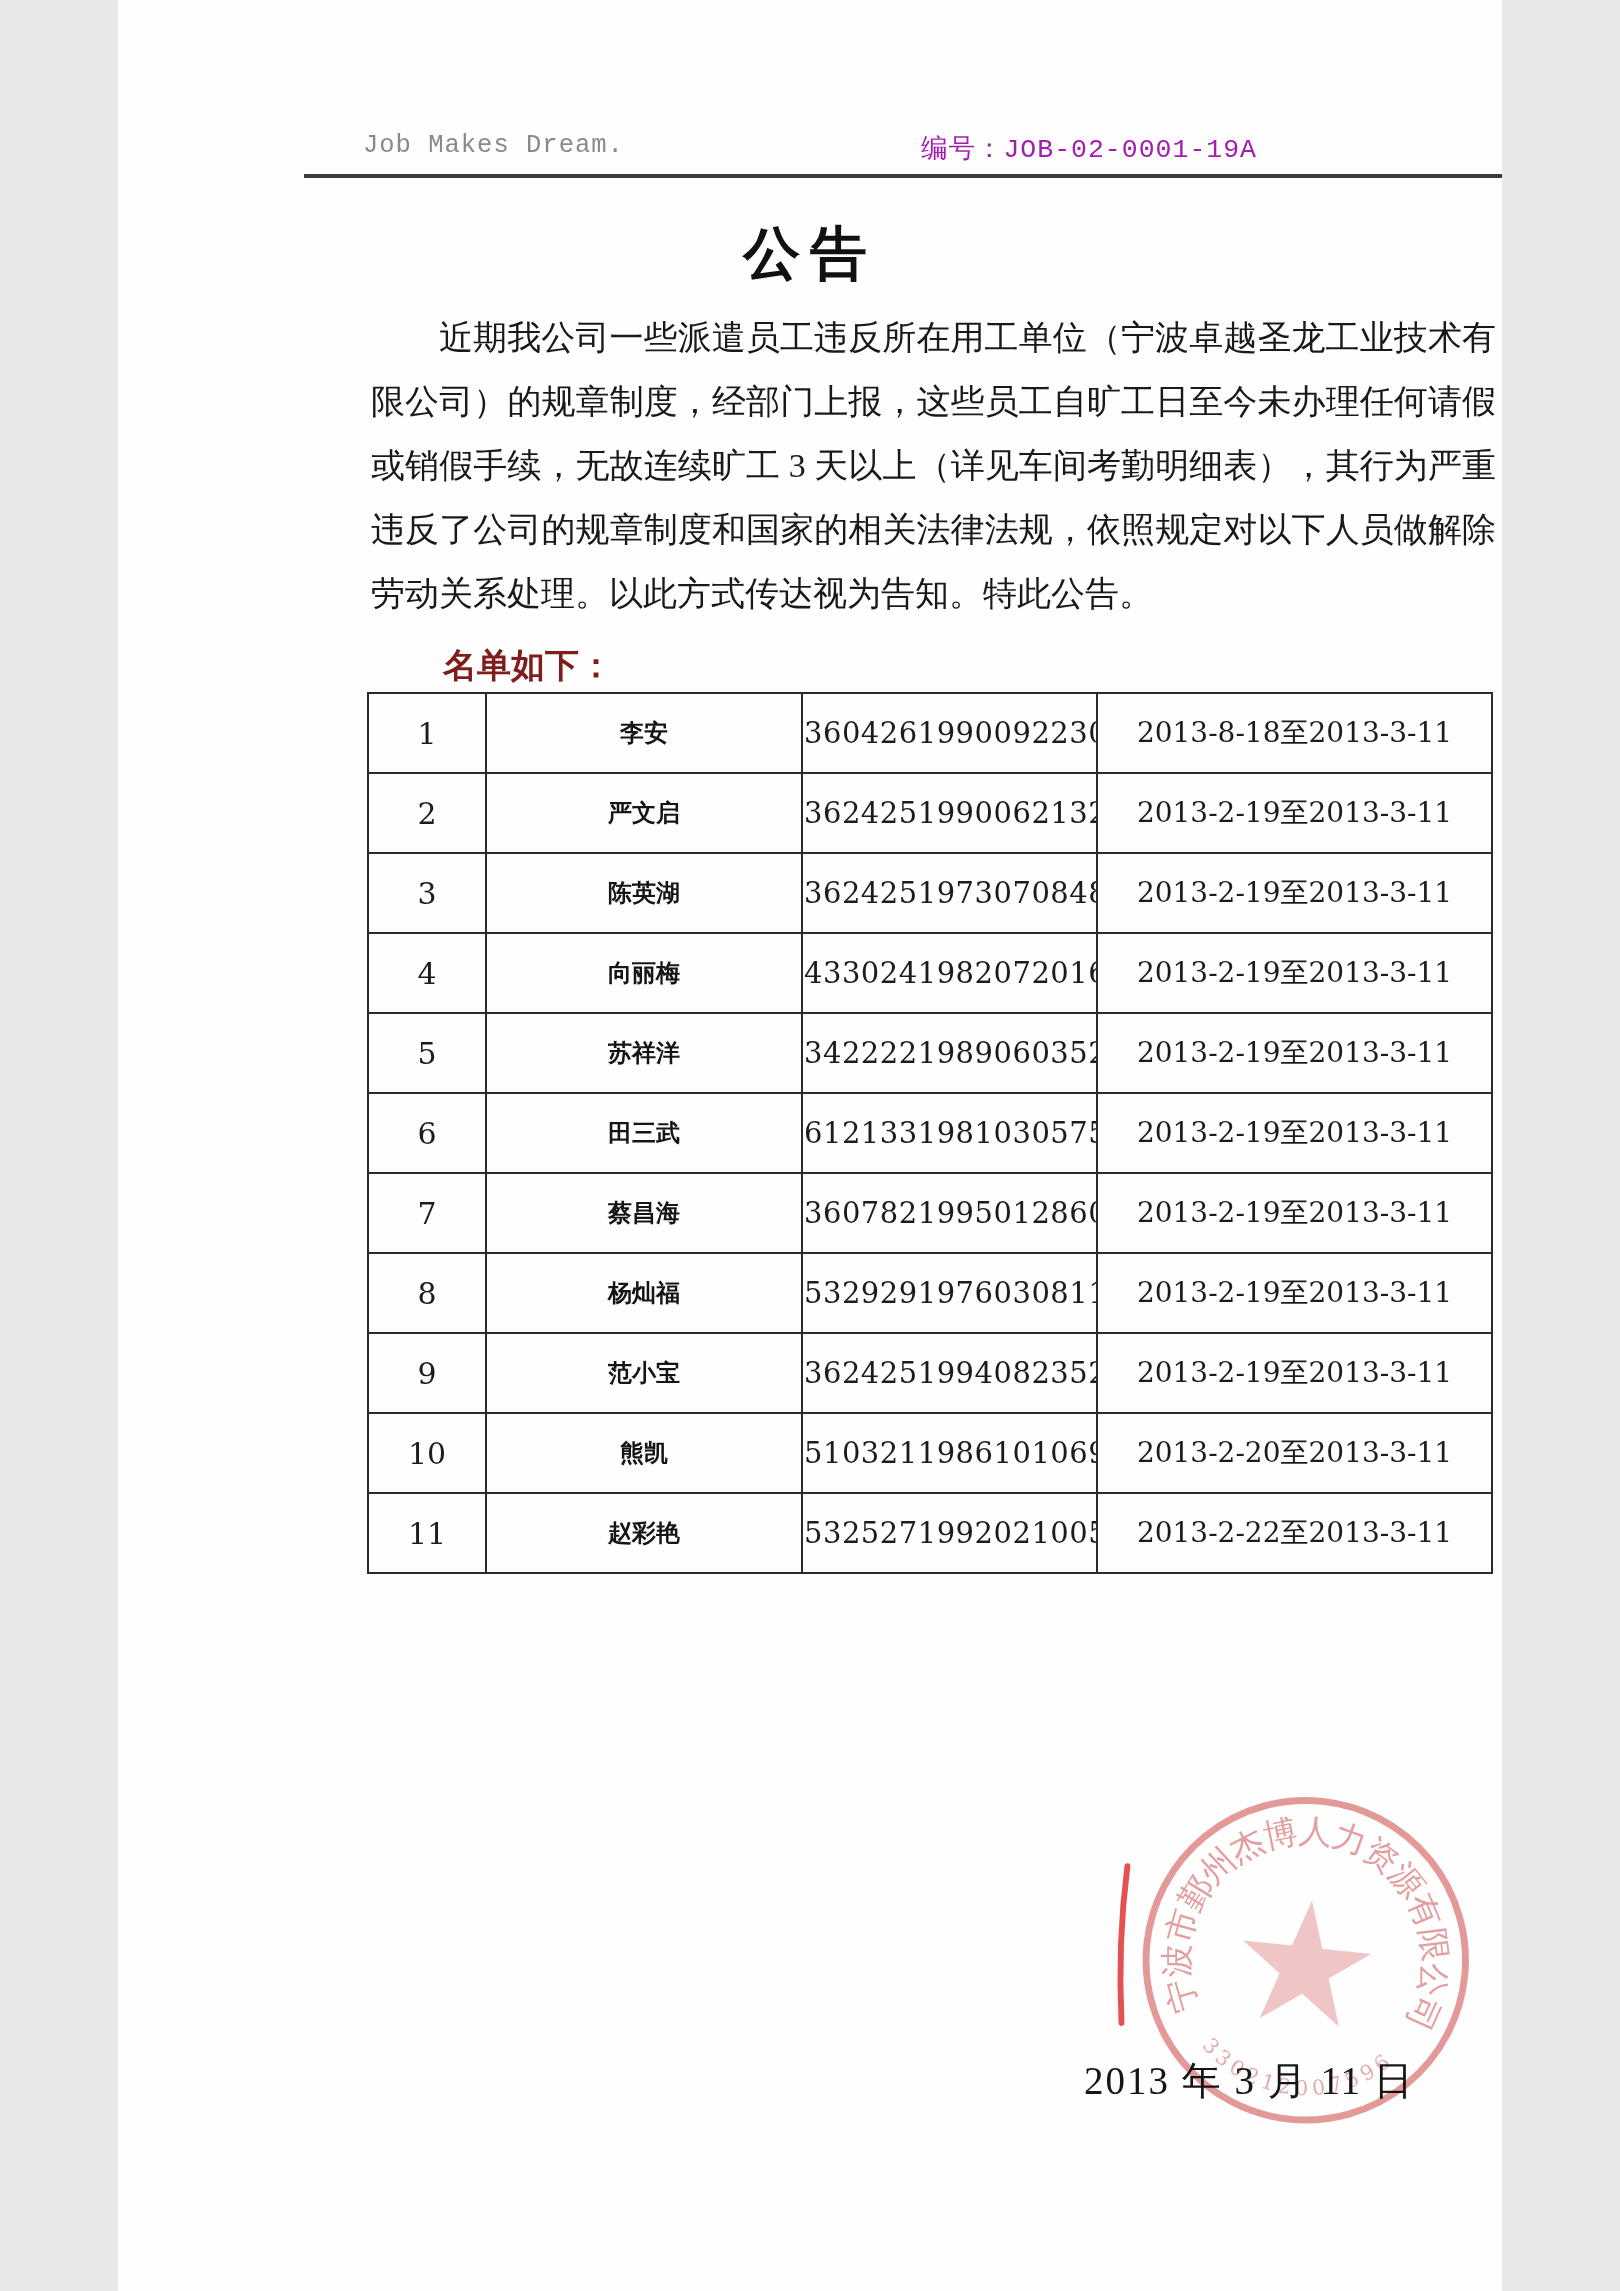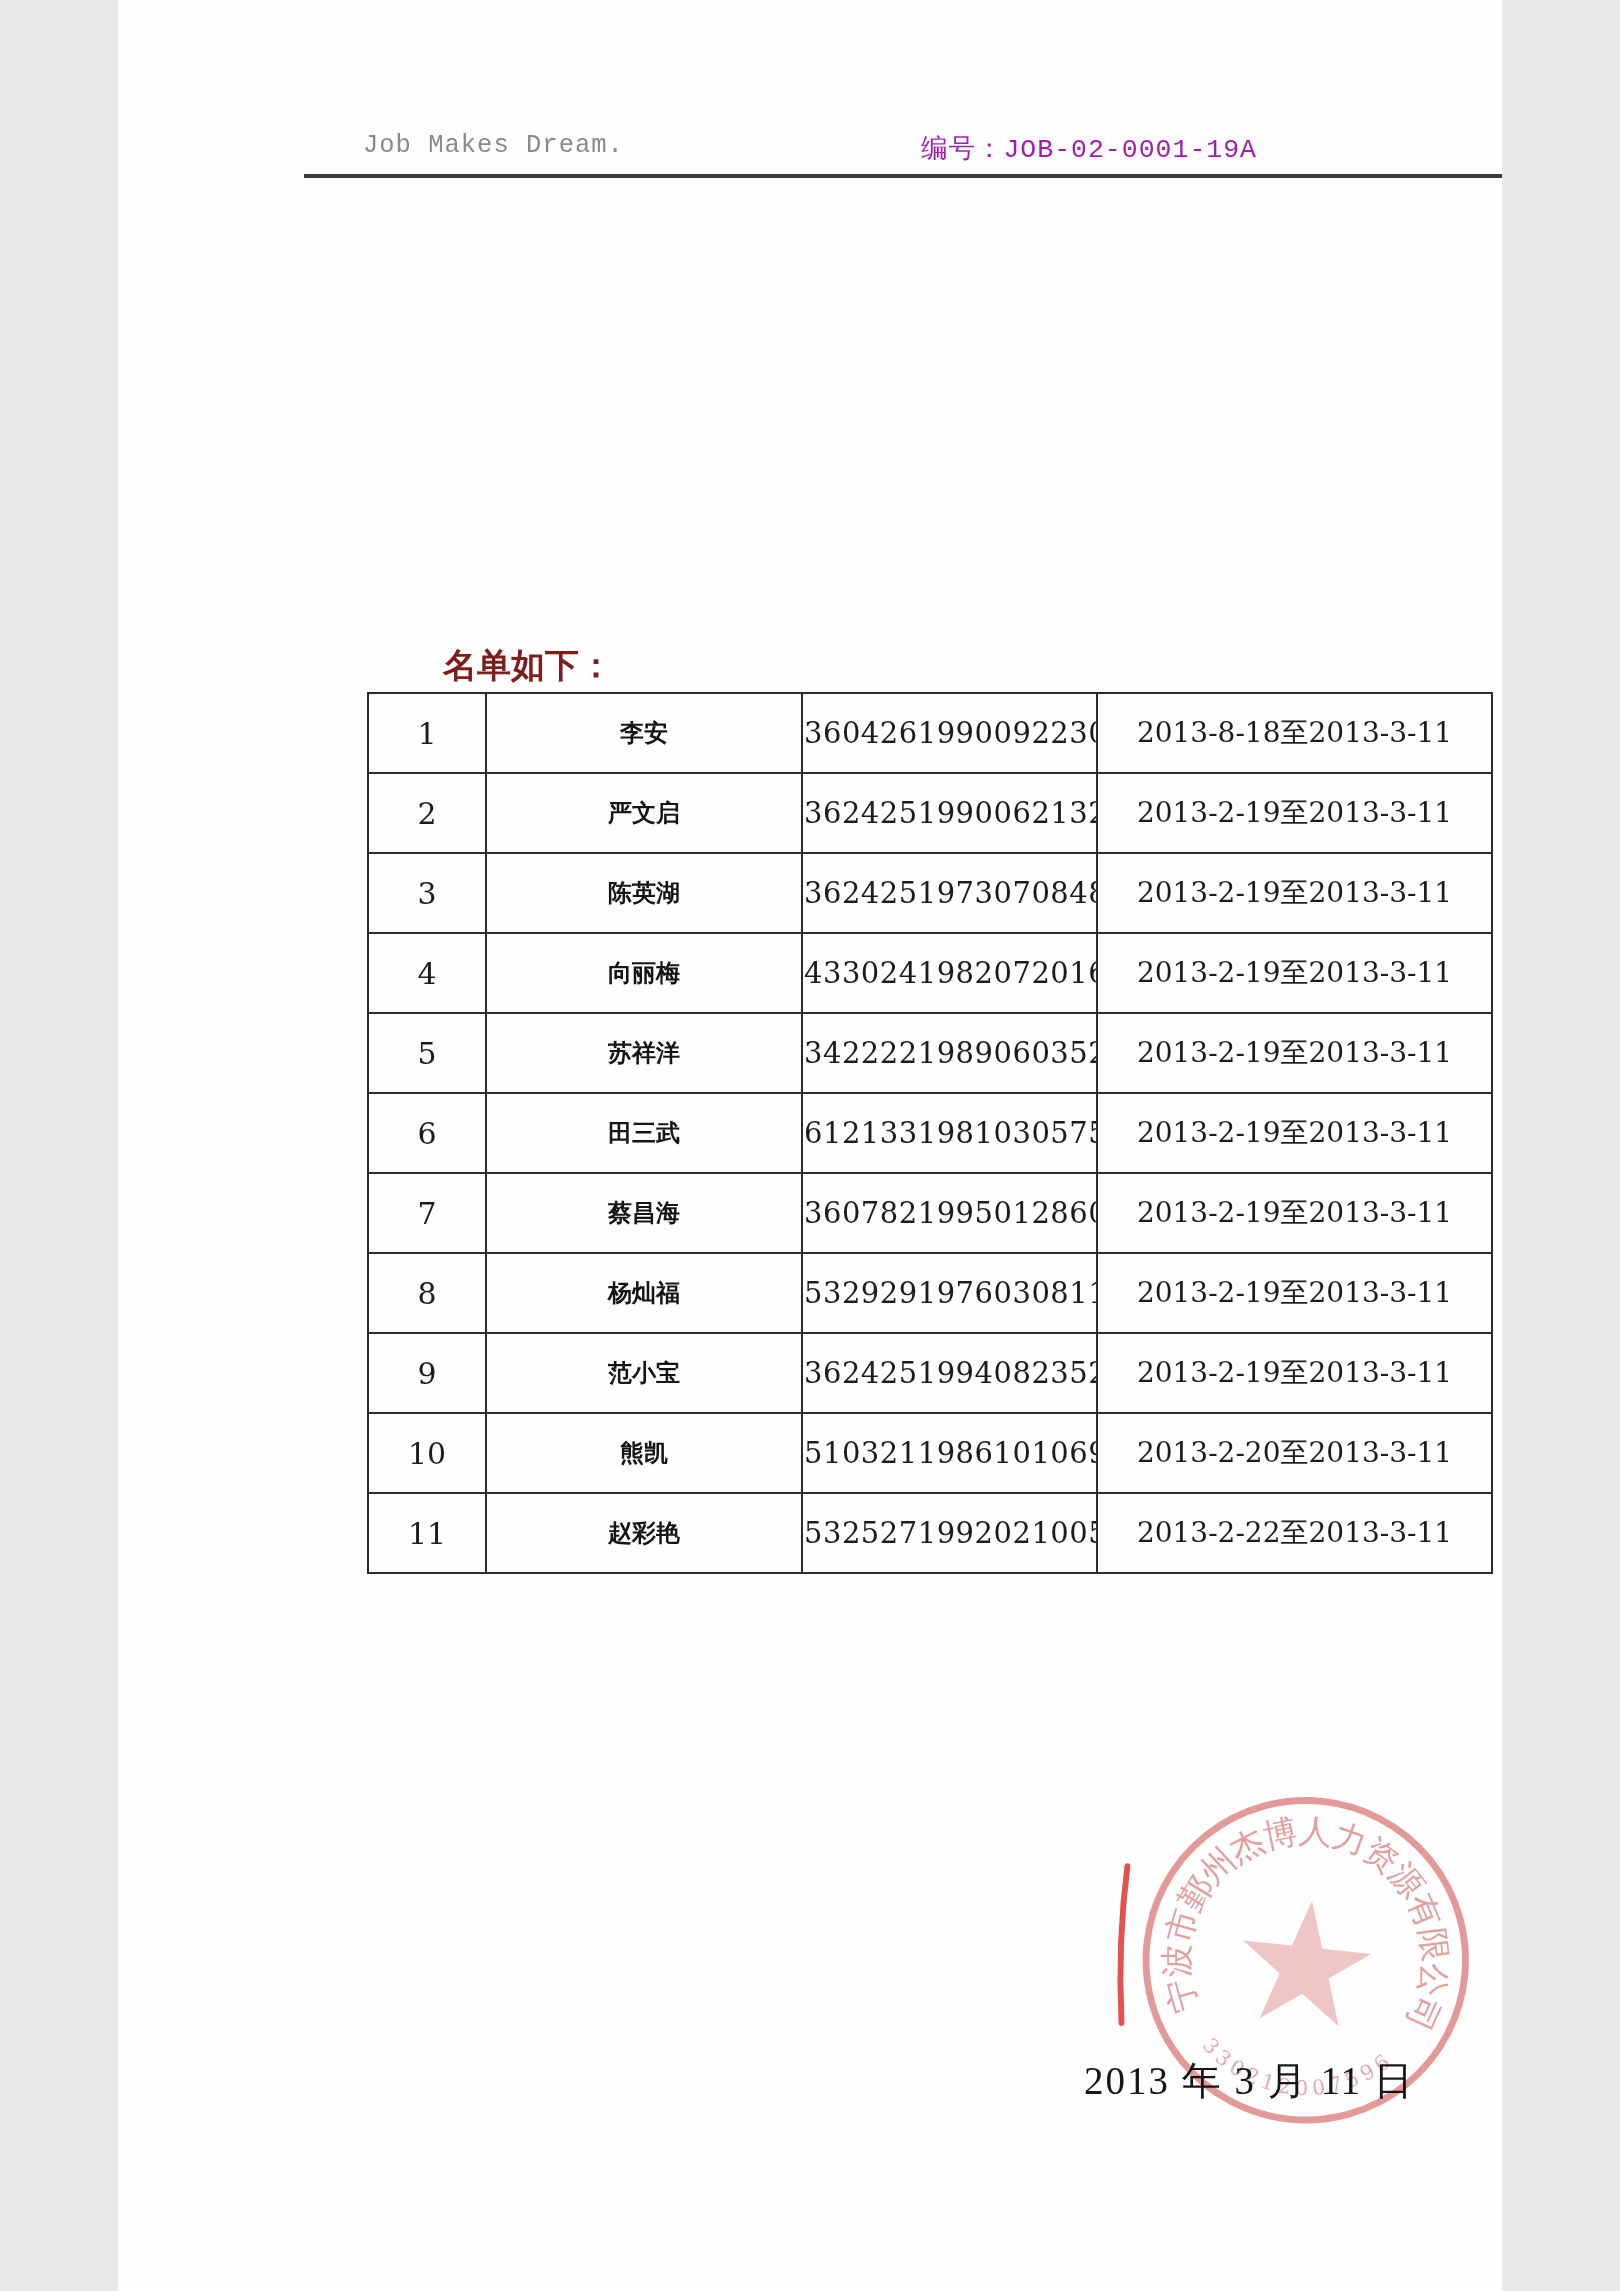--- a/index.html
+++ b/index.html
@@ -75,21 +75,23 @@
 </style>
 </head>
 <body>
 
 <div class="page">
 
   <div class="slogan">Job Makes Dream.</div>
   <div class="doc-no">编号：JOB-02-0001-19A</div>
   <div class="header-rule"></div>
 
+  <div class="title">公告</div>
 
+  <div class="paragraph">近期我公司一些派遣员工违反所在用工单位（宁波卓越圣龙工业技术有限公司）的规章制度，经部门上报，这些员工自旷工日至今未办理任何请假或销假手续，无故连续旷工 3 天以上（详见车间考勤明细表），其行为严重违反了公司的规章制度和国家的相关法律法规，依照规定对以下人员做解除劳动关系处理。以此方式传达视为告知。特此公告。</div>
 
   <div class="list-label">名单如下：</div>
 
   <table class="roster">
     <colgroup>
       <col class="col-no">
         <col class="col-name">
         <col class="col-id">
         <col class="col-period">
     </colgroup>

